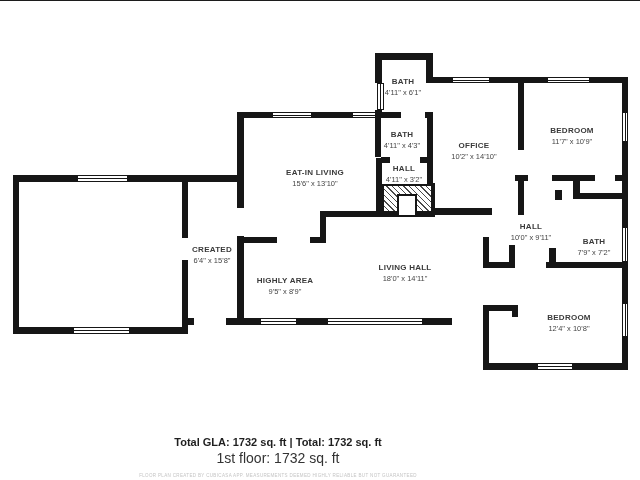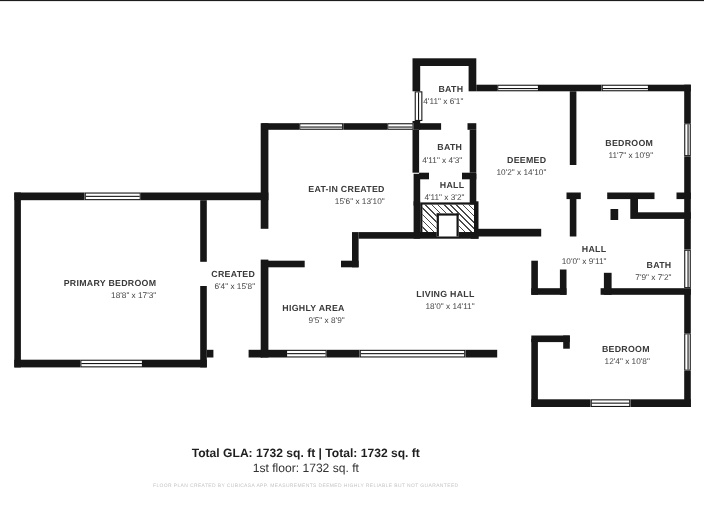--- a/index.html
+++ b/index.html
@@ -19,27 +19,27 @@
     position:absolute;left:382px;top:184px;width:51px;height:29px;box-sizing:border-box;
     border:2px solid #161616;
     background:repeating-linear-gradient(45deg,#ffffff 0 3px,#4a4a4a 3px 4px);
   }
   .chimney{
     position:absolute;left:13px;top:8px;width:20px;height:21px;box-sizing:border-box;
     background:#ffffff;border:2px solid #161616;border-bottom:none;
   }
   .room{
     position:absolute;transform:translate(-50%,-50%);
-    text-align:right;white-space:nowrap;color:#3a3a3a;line-height:1.25;
+    text-align:center;white-space:nowrap;color:#3a3a3a;line-height:1.25;
   }
   .rname{font-size:8px;font-weight:600;letter-spacing:.25px}
   .rdims{font-size:7.5px;font-weight:400;margin-top:1px;color:#454545}
-  .footer{position:absolute;left:0;top:406px;width:556px;text-align:center;color:#222}
+  .footer{position:absolute;left:0;top:436px;width:556px;text-align:center;color:#222}
   .f-total{font-size:11px;font-weight:700;color:#1f1f1f}
-  .f-floor{font-size:11px;font-weight:400;color:#333;margin-top:2px}
+  .f-floor{font-size:14px;font-weight:400;color:#333;margin-top:2px}
   .f-disclaimer{font-size:4.5px;letter-spacing:.35px;color:#c4c4c4;margin-top:7px}
 </style>
 </head>
 <body>
 
 <div class="topline"></div>
 
 <div id="plan">
     <div class="w" style="left: 512px; top: 305px; width: 6px; height: 12px; background: rgb(22, 22, 22);"></div>
     <div class="w" style="left: 483px; top: 305px; width: 35px; height: 6px; background: rgb(22, 22, 22);"></div>
@@ -112,34 +112,30 @@
   </div>
   <div class="room" style="left:402px;top:140px">
     <div class="rname">BATH</div>
     <div class="rdims">4'11" x 4'3"</div>
   </div>
   <div class="room" style="left:404px;top:174px">
     <div class="rname">HALL</div>
     <div class="rdims">4'11" x 3'2"</div>
   </div>
   <div class="room" style="left:315px;top:178px">
-    <div class="rname">EAT-IN CREATED</div>
+    <div class="rname">EAT-IN LIVING</div>
     <div class="rdims">15'6" x 13'10"</div>
   </div>
   <div class="room" style="left:474px;top:151px">
-    <div class="rname">DEEMED</div>
+    <div class="rname">OFFICE</div>
     <div class="rdims">10'2" x 14'10"</div>
   </div>
   <div class="room" style="left:572px;top:136px">
     <div class="rname">BEDROOM</div>
     <div class="rdims">11'7" x 10'9"</div>
-  </div>
-  <div class="room" style="left:100px;top:263px">
-    <div class="rname">PRIMARY BEDROOM</div>
-    <div class="rdims">18'8" x 17'3"</div>
   </div>
   <div class="room" style="left:212px;top:255px">
     <div class="rname">CREATED</div>
     <div class="rdims">6'4" x 15'8"</div>
   </div>
   <div class="room" style="left:285px;top:286px">
     <div class="rname">HIGHLY AREA</div>
     <div class="rdims">9'5" x 8'9"</div>
   </div>
   <div class="room" style="left:405px;top:273px">

